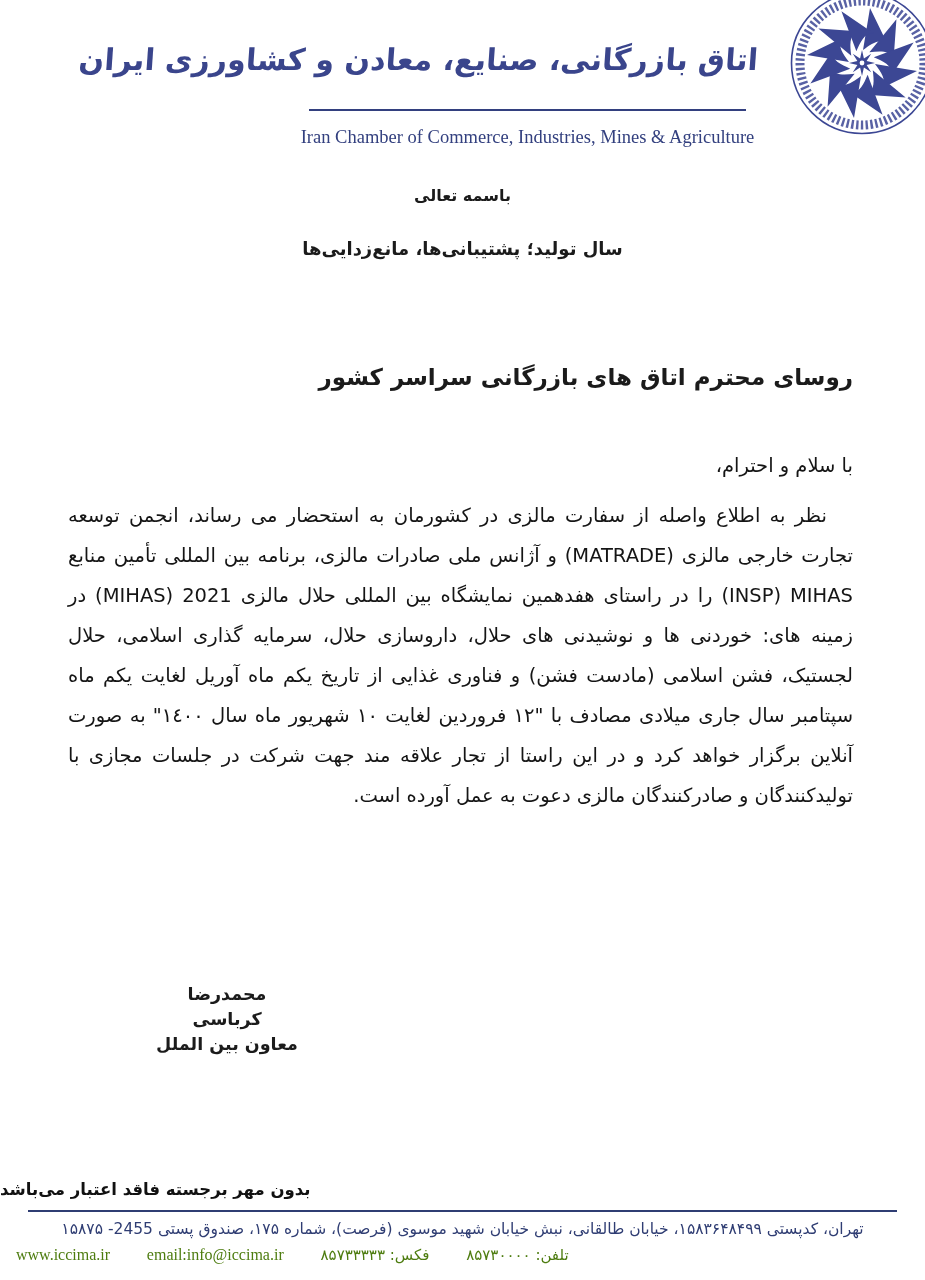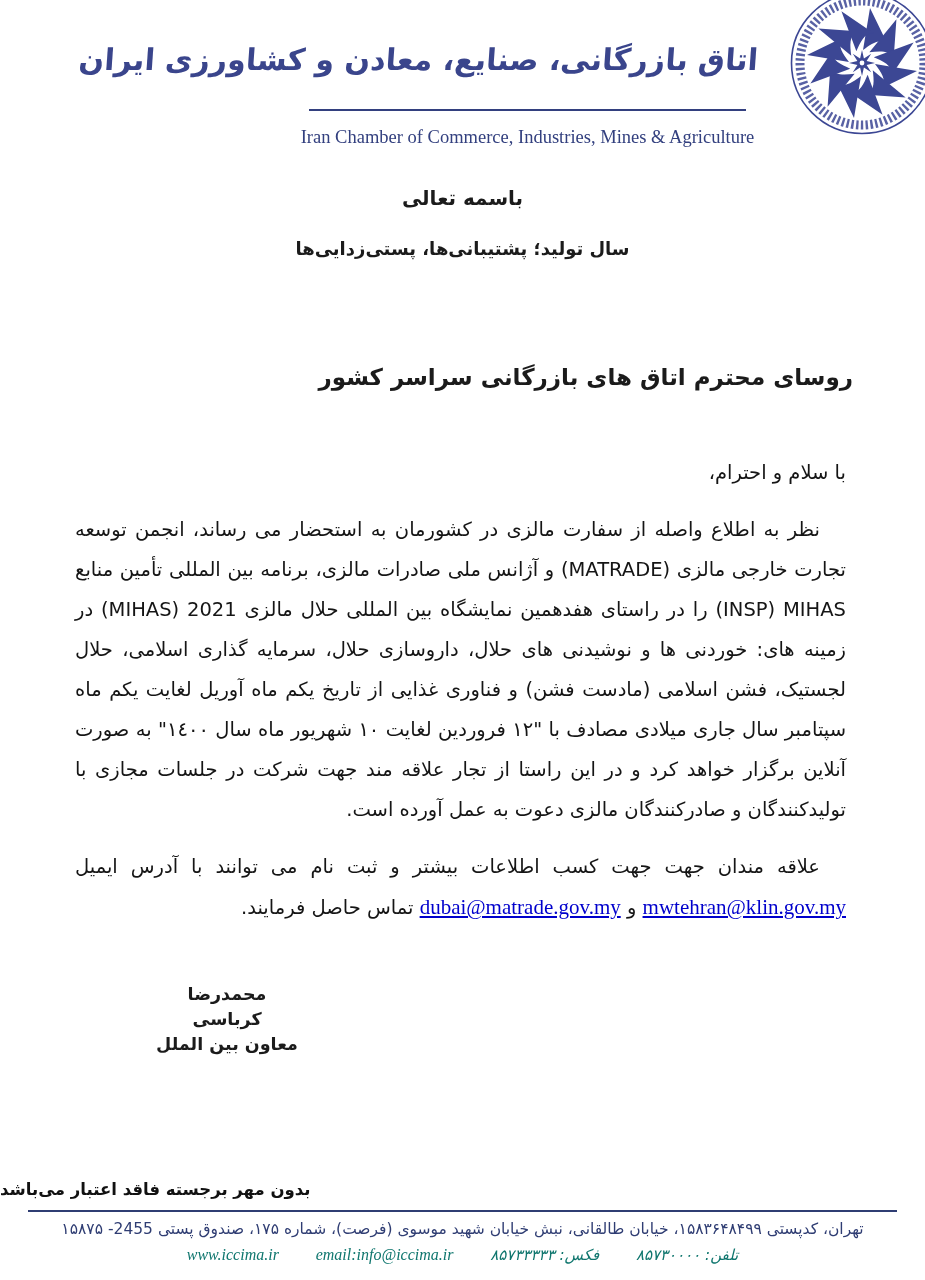--- a/index.html
+++ b/index.html
@@ -17,37 +17,37 @@
     transform:skewX(-4deg);letter-spacing:0.5px;white-space:nowrap;
   }
   .header-rule{position:absolute;left:309px;top:109px;width:437px;height:2px;background:#33407f;}
   .en-title{
     position:absolute;left:295px;top:115px;width:465px;text-align:center;
     font-family:"Liberation Serif",serif;font-size:18.5px;color:#33407f;margin-top:12px;
   }
   
   .basmala{
     position:absolute;top:186px;left:0;width:100%;text-align:center;
-    direction:rtl;font-weight:bold;font-size:20px;
+    direction:rtl;font-weight:bold;font-size:16px;
   }
   .slogan{
     position:absolute;top:238px;left:0;width:100%;text-align:center;
     direction:rtl;font-weight:bold;font-size:18px;
   }
   .addressee{
     position:absolute;top:364px;right:72px;
     direction:rtl;font-weight:bold;font-size:23px;
   }
   
   .letter-body{
     position:absolute;top:436px;right:62px;left:58px;
     direction:rtl;text-align:justify;
     font-size:19.5px;line-height:40px;color:#151515;
   }
-  .letter-body p{margin:17px;}
+  .letter-body p{margin:10px;}
   .letter-body p.indent{text-indent:26px;}
   .email-link{
     color:#0000cc;text-decoration:underline;cursor:pointer;
     direction:ltr;unicode-bidi:isolate;
     font-family:"Liberation Serif",serif;font-size:21px;
   }
   
   .signature{
     position:absolute;top:982px;left:152px;width:150px;
     direction:rtl;text-align:center;
@@ -57,22 +57,22 @@
   .validity{
     position:absolute;top:1180px;left:0;width:100%;text-align:left;
     direction:rtl;font-weight:bold;font-size:16.5px;color:#111;
   }
   .footer-rule{position:absolute;left:28px;top:1210px;width:869px;height:2px;background:#2f3d73;}
   .footer-address{
     position:absolute;top:1216px;left:0;width:100%;text-align:center;
     direction:rtl;font-size:15.5px;color:#2f3d73;line-height:26px;
   }
   .footer-contact{
-    position:absolute;top:1243px;left:0;width:100%;text-align:center;
-    direction:rtl;font-size:15px;color:#0f766e;line-height:24px;font-style:italic;
+    position:absolute;top:1243px;left:0;width:100%;text-align:left;
+    direction:rtl;font-size:15px;color:#4d7c0f;line-height:24px;
   }
   .footer-contact .grp{margin:0 16px;white-space:nowrap;}
   .footer-contact .latin{direction:ltr;unicode-bidi:isolate;font-family:"Liberation Serif",serif;font-size:16px;}
 </style>
 </head>
 <body>
 
 <div class="page">
 
   <div class="letterhead">
@@ -99,27 +99,26 @@
         <path d="M13,0 L4.62,1.91 L9.19,9.19 L1.91,4.62 L0,13 L-1.91,4.62 L-9.19,9.19 L-4.62,1.91 L-13,0 L-4.62,-1.91 L-9.19,-9.19 L-1.91,-4.62 L0,-13 L1.91,-4.62 L9.19,-9.19 L4.62,-1.91 Z"></path>
         <circle r="2.4" fill="#fff"></circle>
       </g>
     </svg>
     <div class="fa-title">اتاق بازرگانی، صنایع، معادن و کشاورزی ایران</div>
     <div class="header-rule"></div>
     <div class="en-title">Iran Chamber of Commerce, Industries, Mines &amp; Agriculture</div>
   </div>
 
   <div class="basmala">باسمه تعالی</div>
-  <div class="slogan">سال تولید؛ پشتیبانی‌ها، پستی‌زدایی‌ها</div>
+  <div class="slogan">سال تولید؛ پشتیبانی‌ها، مانع‌زدایی‌ها</div>
   <div class="addressee">روسای محترم اتاق های بازرگانی سراسر کشور</div>
 
   <div class="letter-body">
     <p>با سلام و احترام،</p>
     <p class="indent">نظر به اطلاع واصله از سفارت مالزی در کشورمان به استحضار می رساند، انجمن توسعه تجارت خارجی مالزی  (MATRADE) و آژانس ملی صادرات مالزی، برنامه بین المللی تأمین منابع ⁦(INSP) MIHAS⁩ را در راستای هفدهمین نمایشگاه بین المللی حلال مالزی 2021 (MIHAS) در زمینه های: خوردنی ها و نوشیدنی های حلال، داروسازی حلال، سرمایه گذاری اسلامی، حلال لجستیک، فشن اسلامی (مادست فشن) و فناوری غذایی از تاریخ  یکم ماه آوریل لغایت یکم ماه سپتامبر سال جاری میلادی مصادف با "١٢ فروردین لغایت ١٠ شهریور ماه سال ١٤٠٠" به صورت آنلاین برگزار خواهد کرد و در این راستا از تجار علاقه مند جهت شرکت در جلسات مجازی با تولیدکنندگان و صادرکنندگان مالزی دعوت به عمل آورده است.</p>
-    <p class="indent"><span>علاقه مندان جهت جهت کسب اطلاعات بیشتر و ثبت نام می توانند با آدرس ایمیل </span><a class="email-link">mwtehran@klin.gov.my</a><span> و </span><a class="email-link">dubai@matrade.gov.my</a><span> تماس حاصل فرمایند.</span></p>
   </div>
 
   <div class="signature">
     <div>محمدرضا کرباسی</div>
     <div>معاون بین الملل</div>
   </div>
 
   <div class="validity">بدون مهر برجسته فاقد اعتبار می‌باشد</div>
   <div class="footer-rule"></div>
   <div class="footer-address">تهران، کدپستی ۱۵۸۳۶۴۸۴۹۹، خیابان طالقانی، نبش خیابان شهید موسوی (فرصت)، شماره ۱۷۵، صندوق پستی 2455- ۱۵۸۷۵</div>

